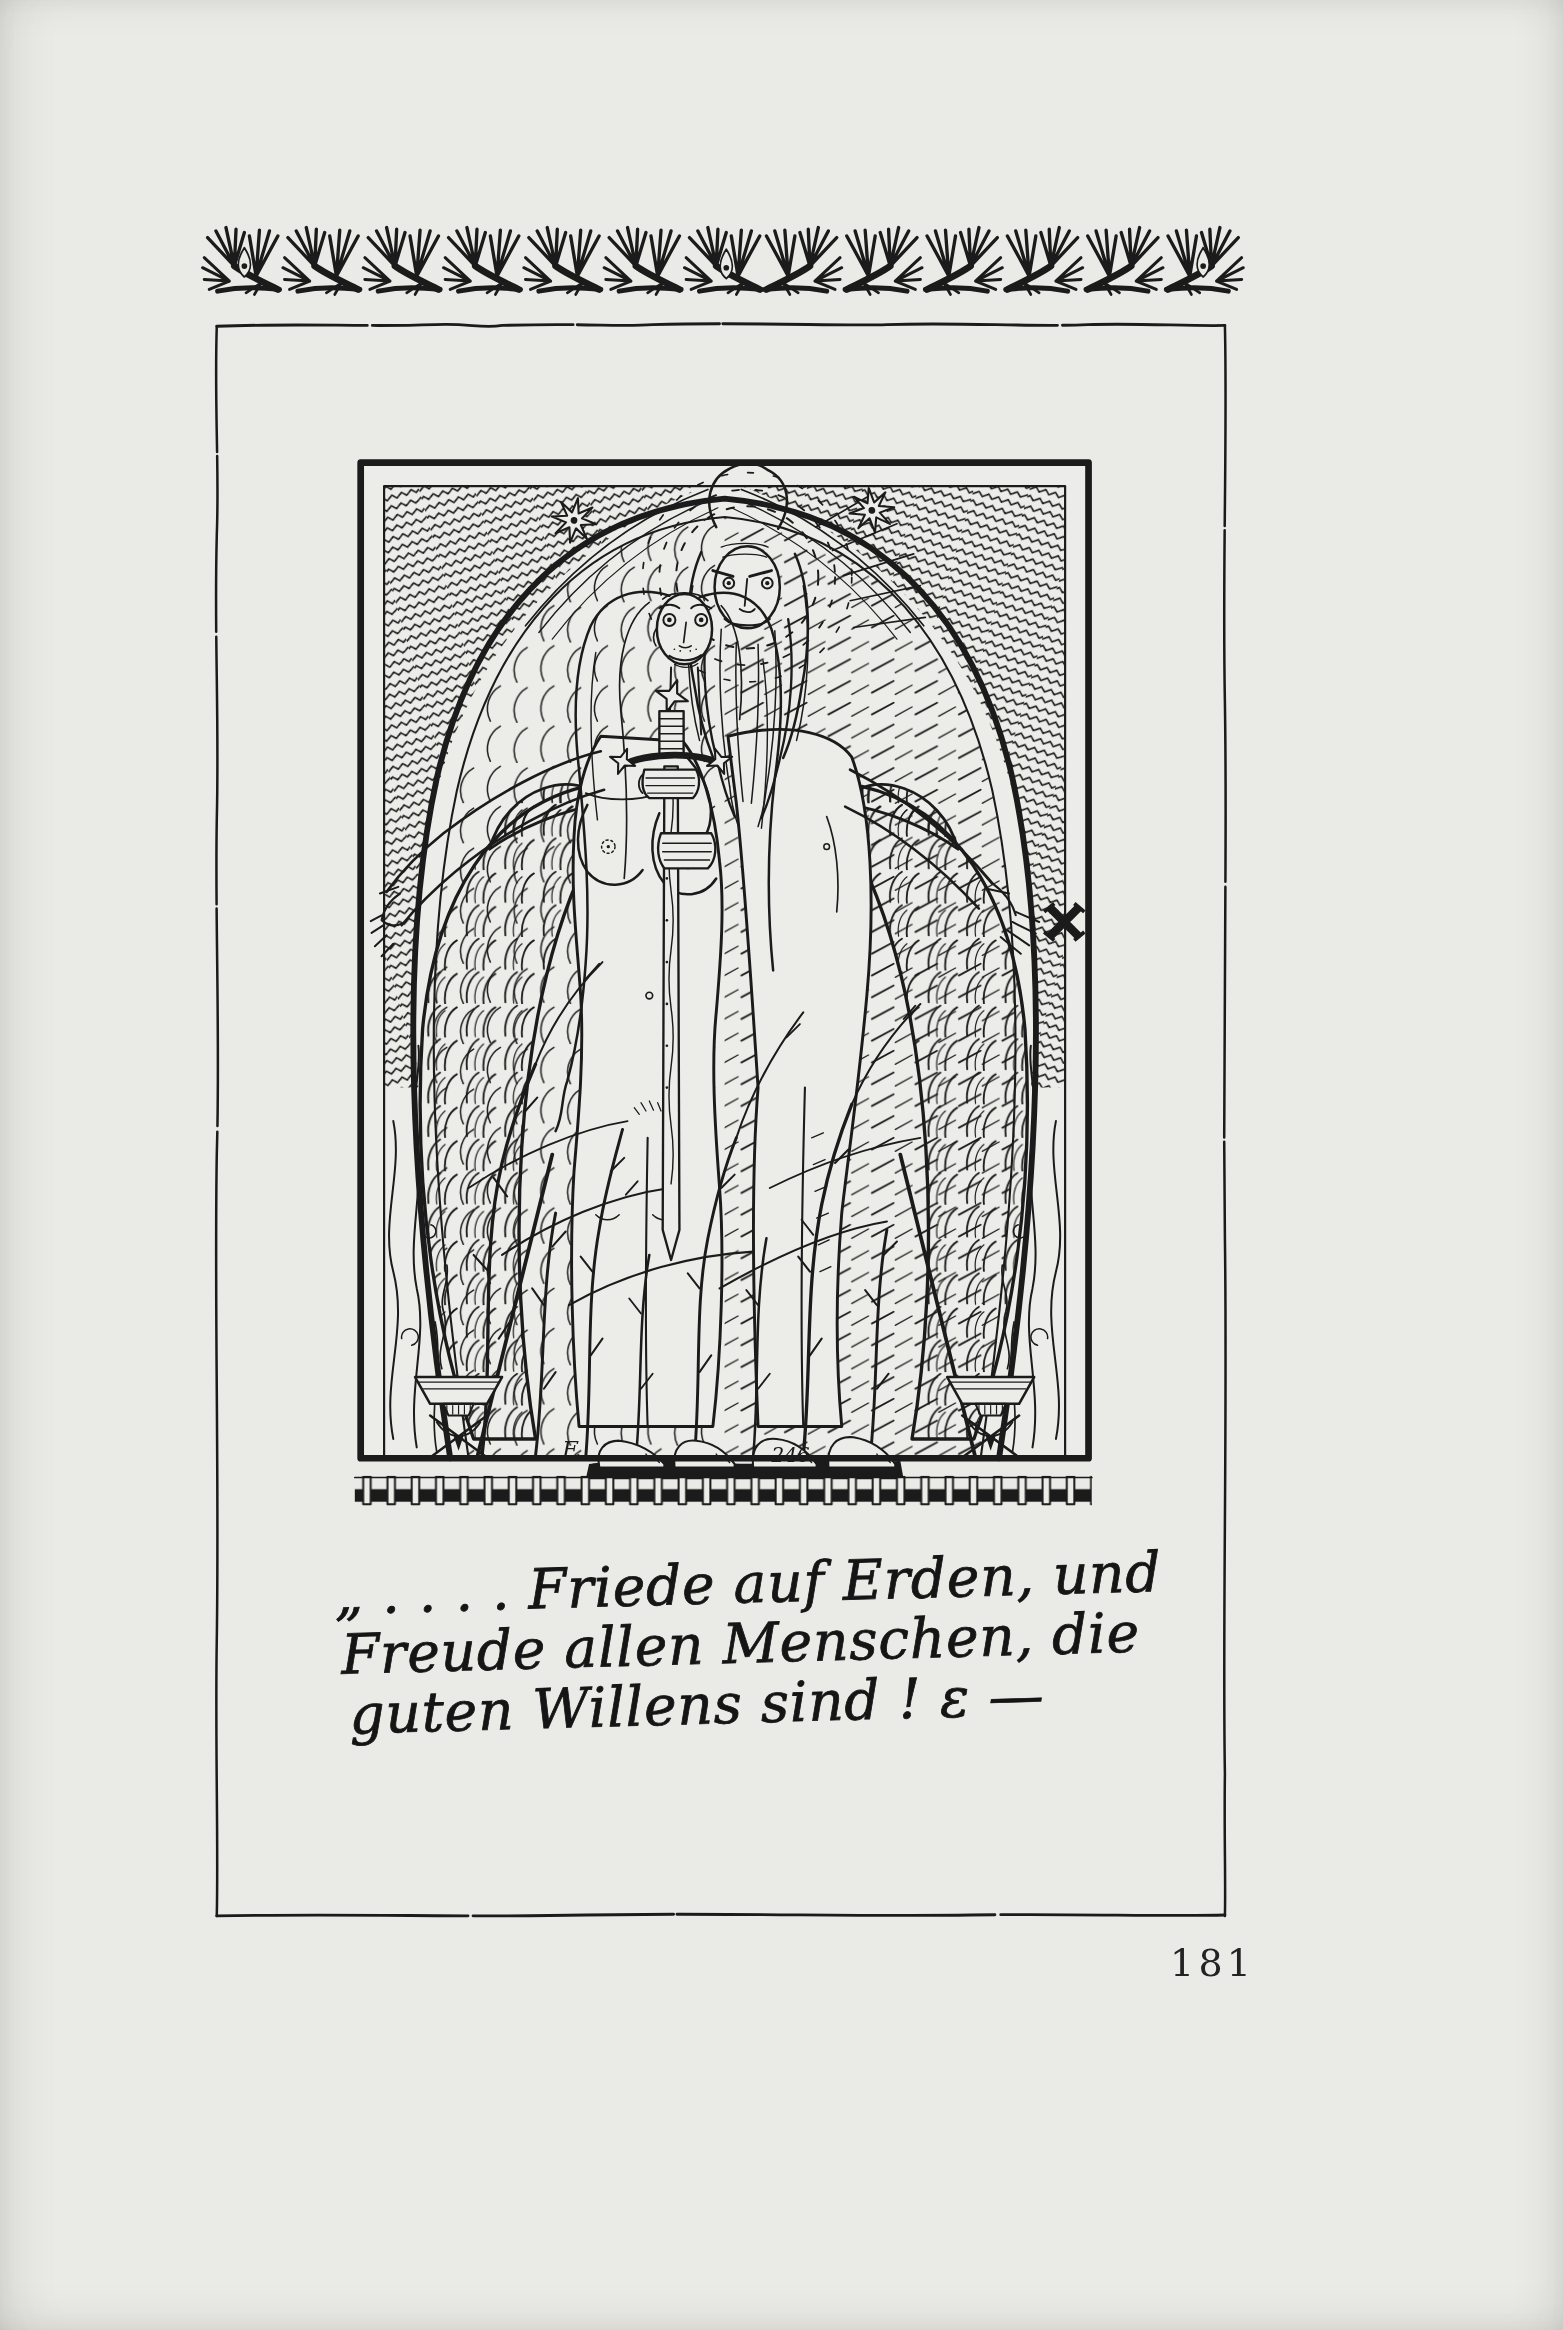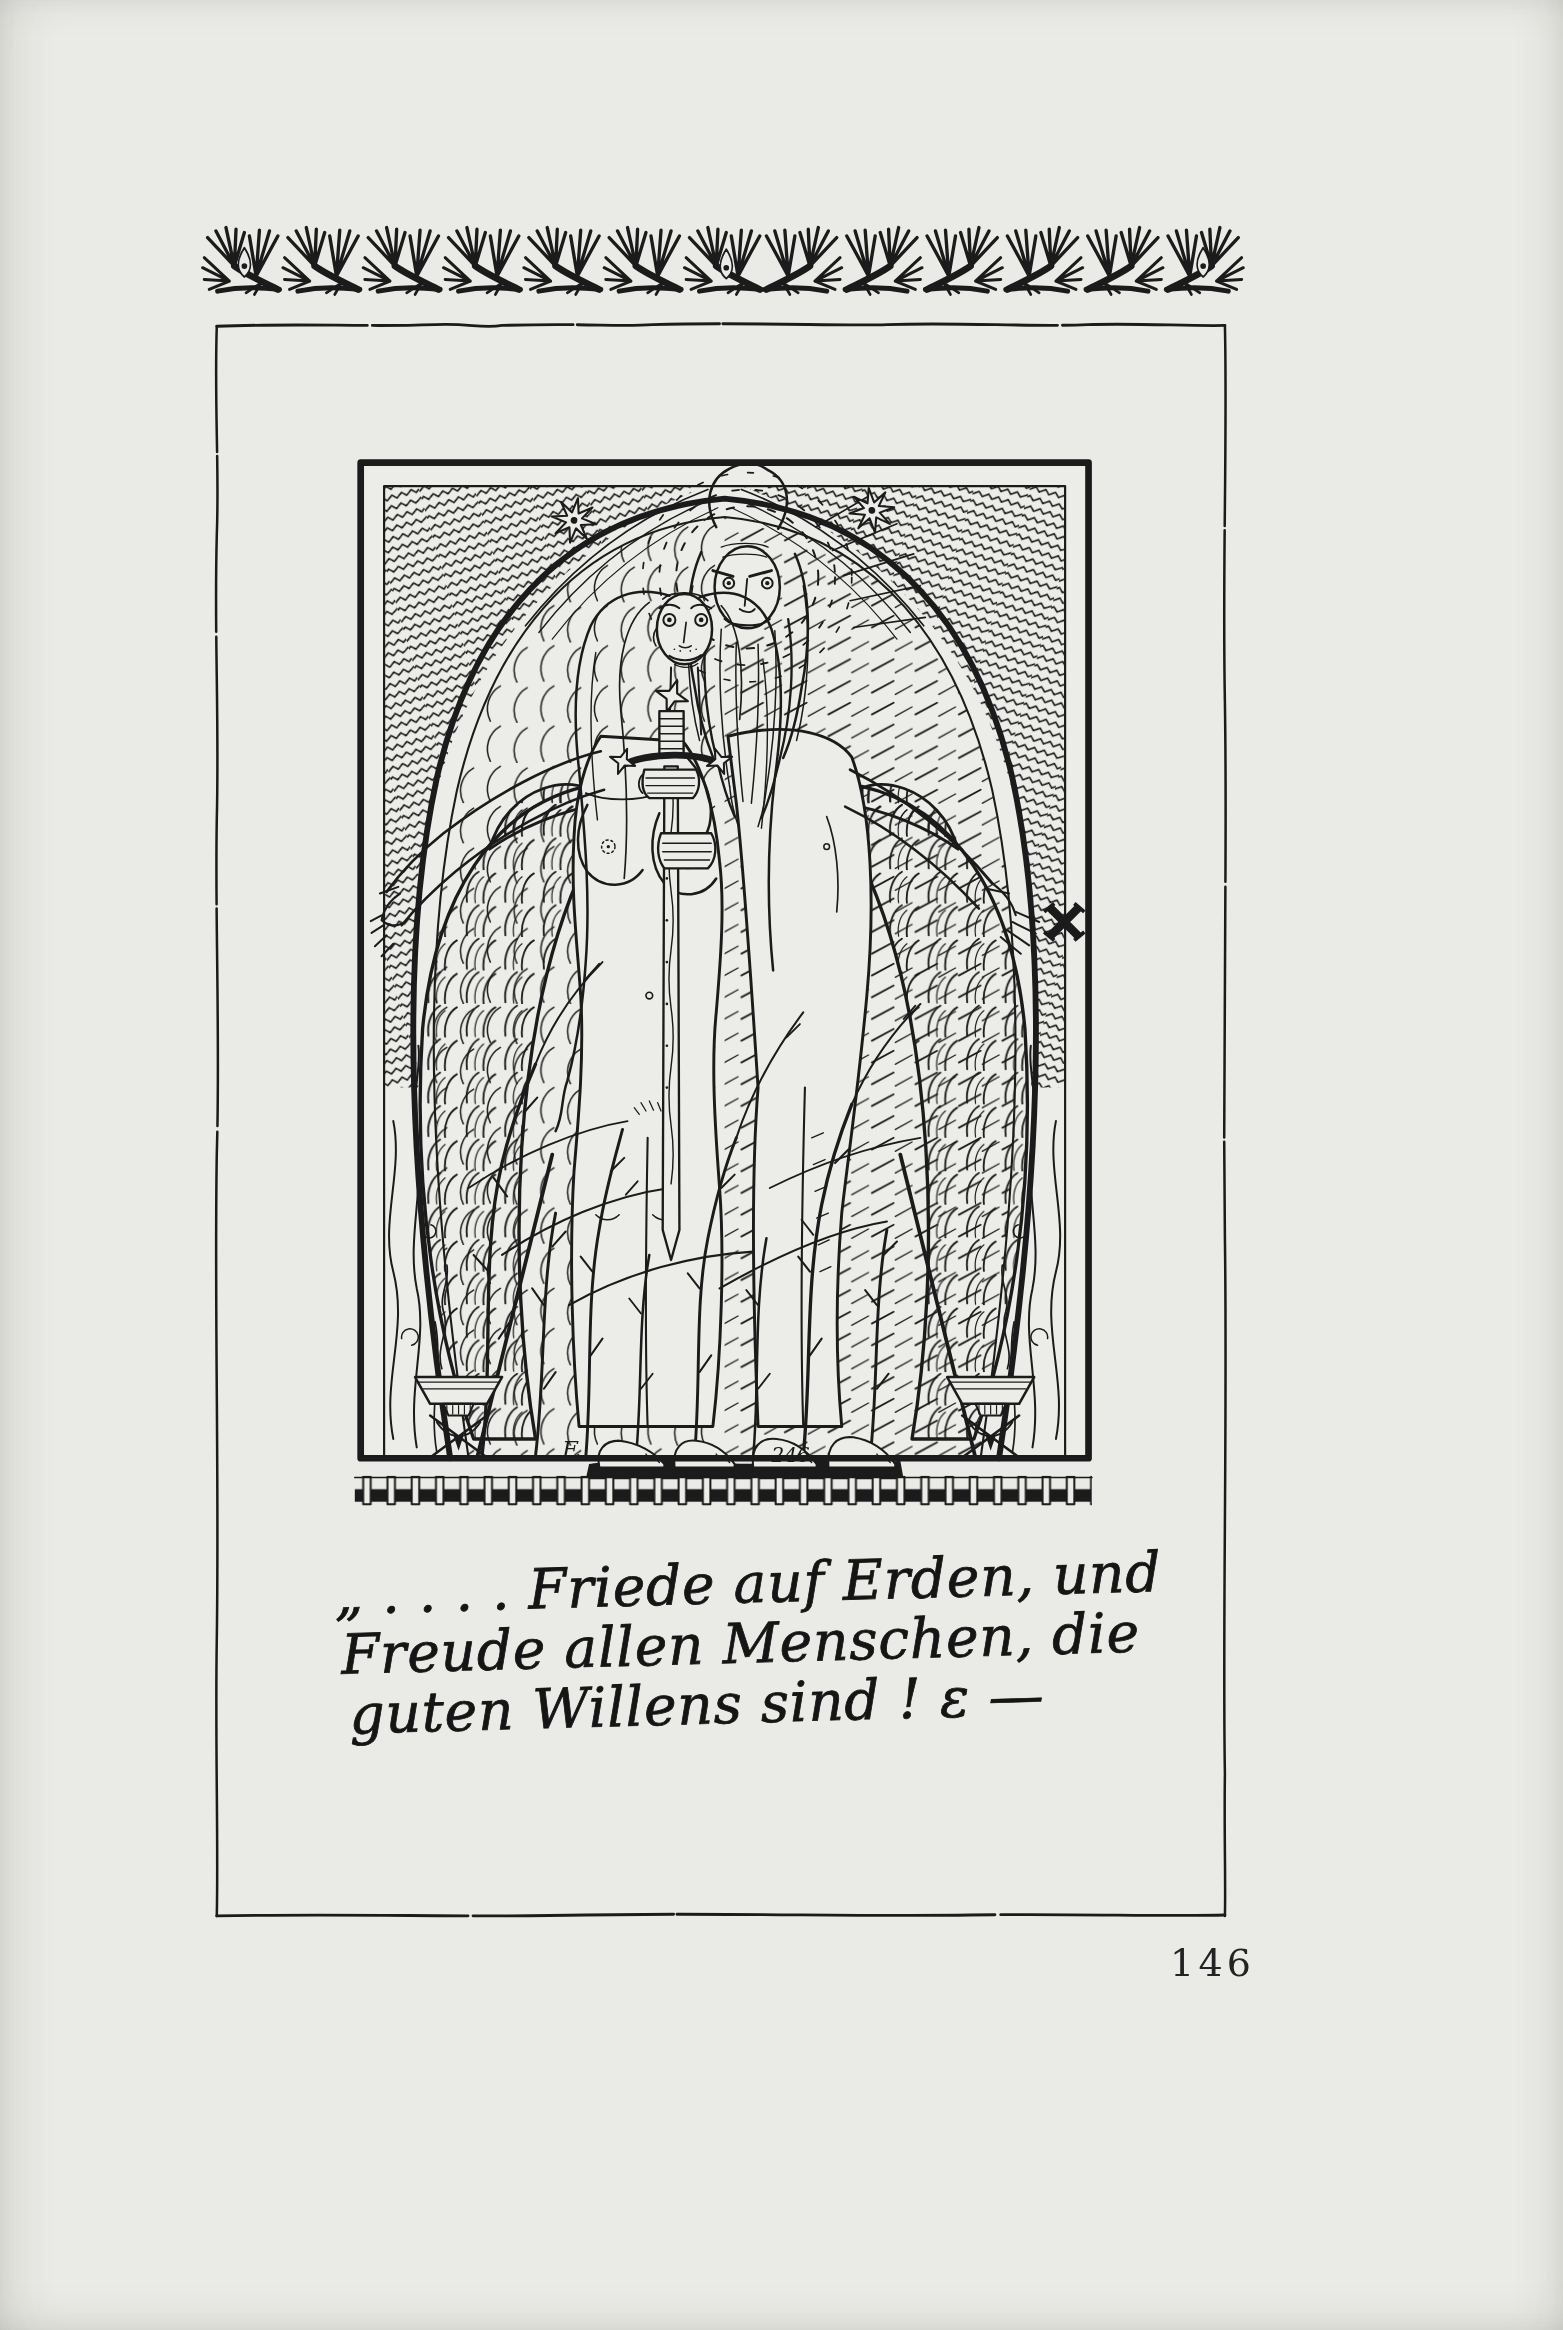--- a/index.html
+++ b/index.html
@@ -374,16 +374,16 @@
     </g>
   </g>
 </svg>
 
   <div class="caption">
     <div class="l1">„ . . . . Friede auf Erden, und</div>
     <div class="l2">Freude allen Menschen, die</div>
     <div class="l3">guten Willens sind ! ε —</div>
   </div>
 
-  <div class="pageno">146</div>
+  <div class="pageno">181</div>
 
 </div>
 
 
 </body></html>

